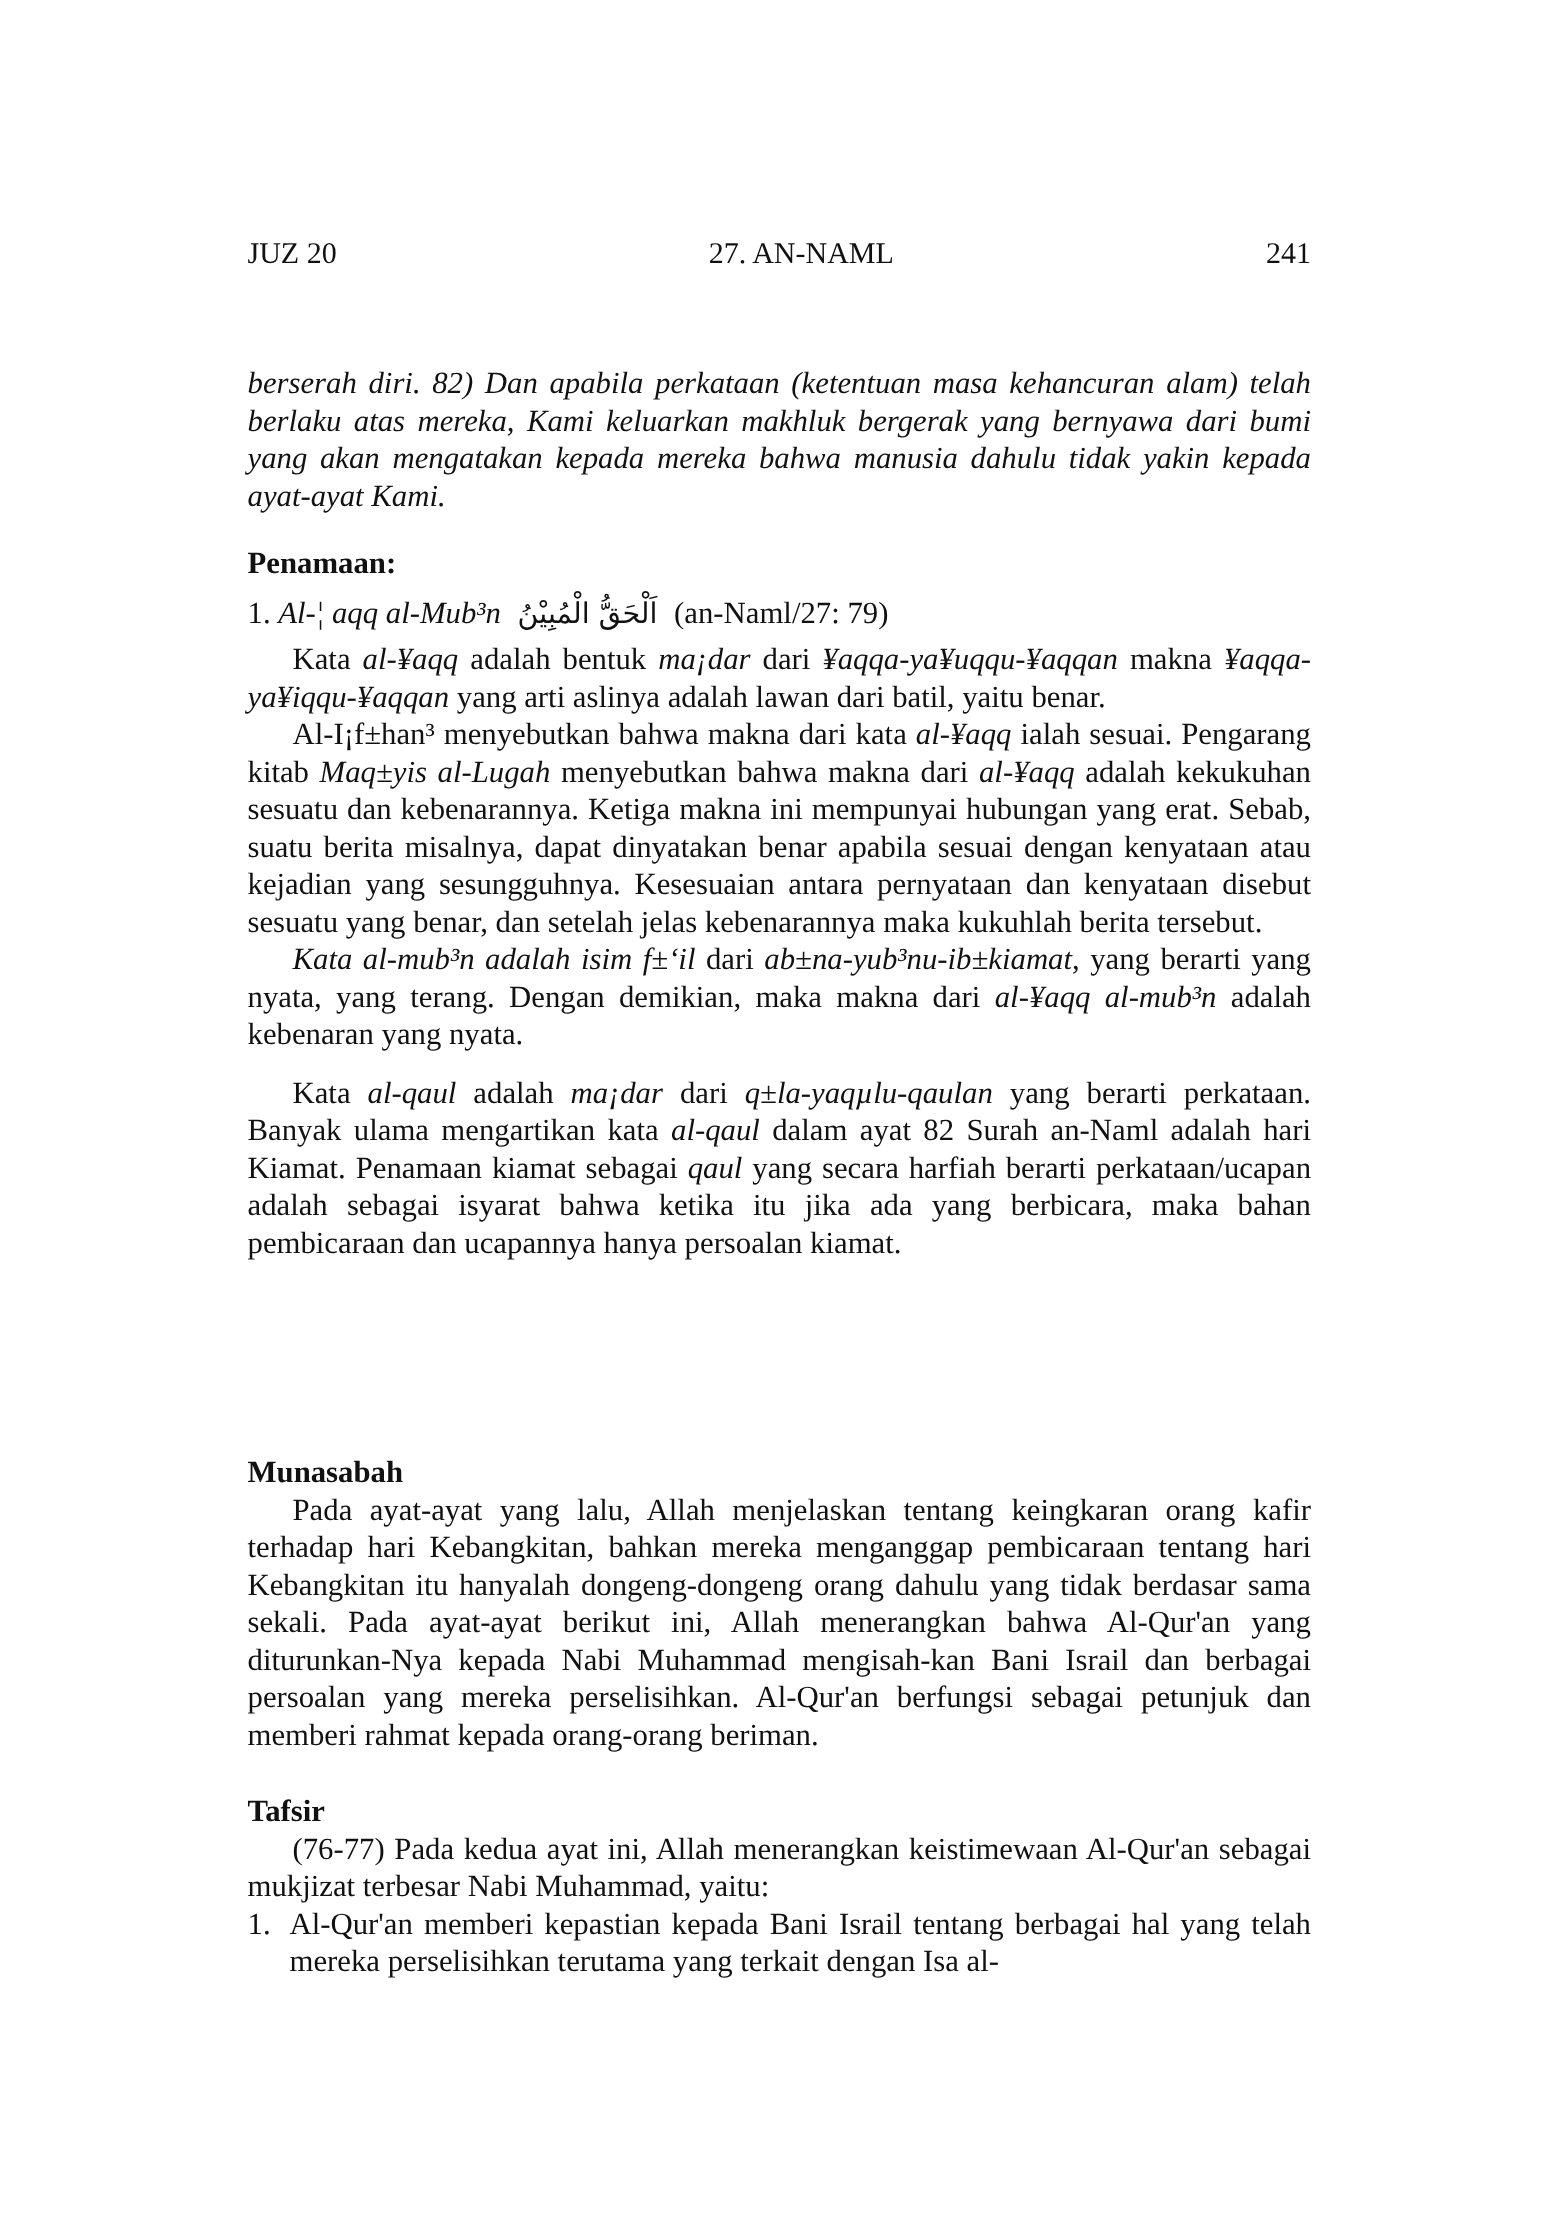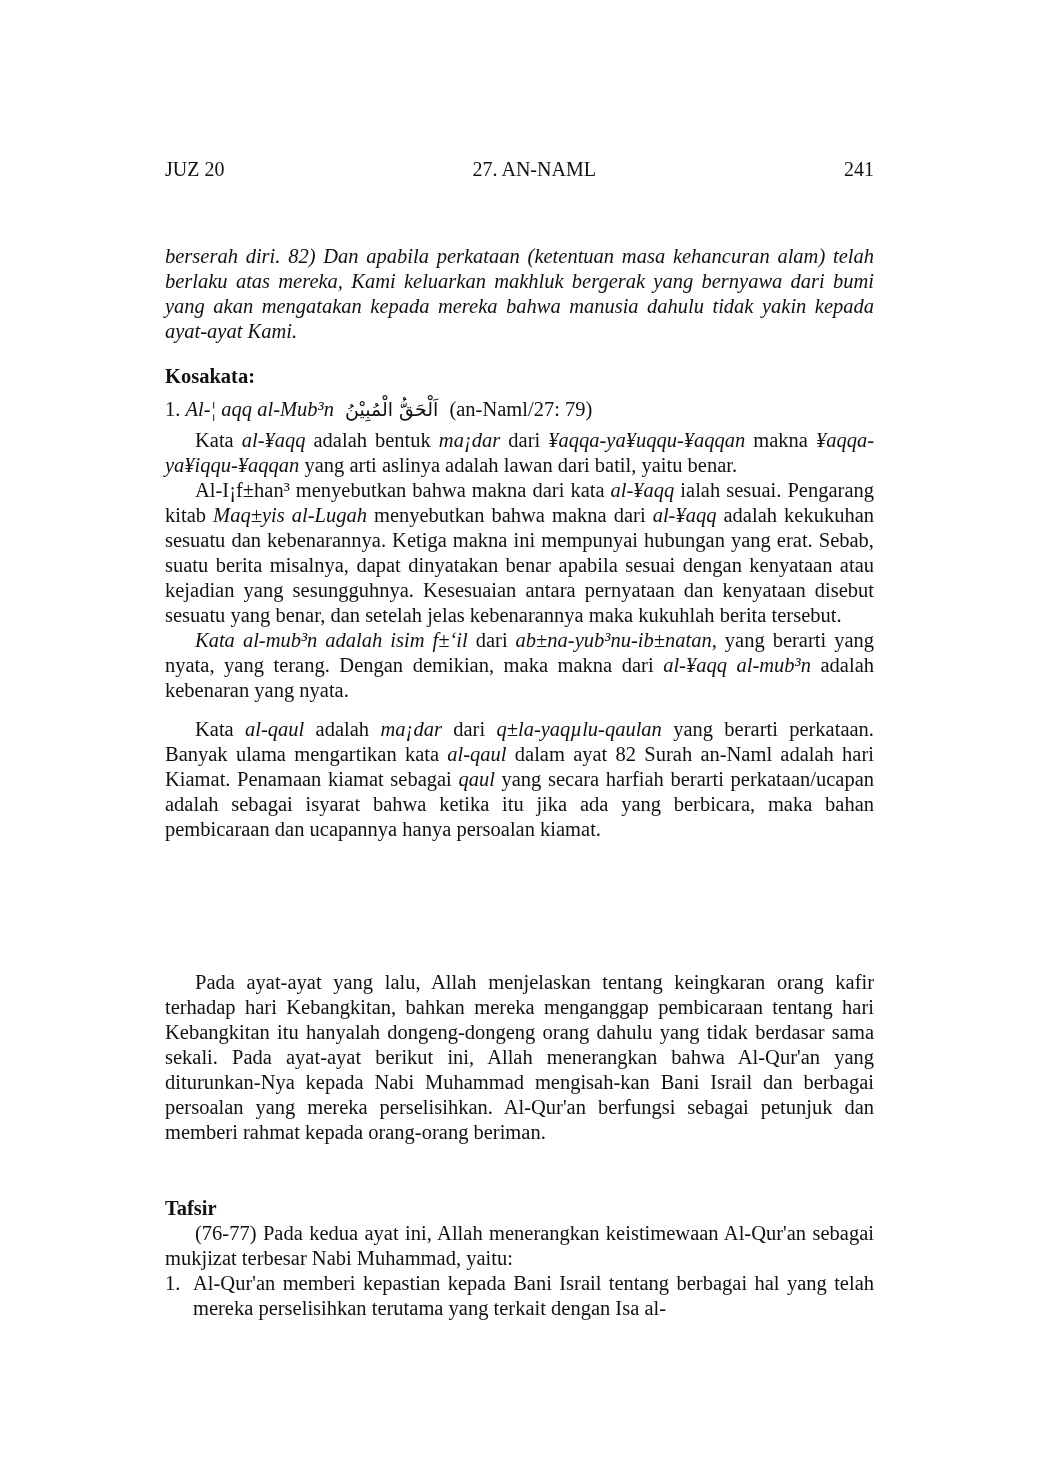--- a/index.html
+++ b/index.html
@@ -31,44 +31,45 @@
   <span>JUZ 20</span>
   <span>27. AN-NAML</span>
   <span>241</span>
 </div>
 
 <div class="block justify it" style="top:244px;">
   <p class="p">berserah diri. 82) Dan apabila perkataan (ketentuan masa kehancuran alam) telah berlaku atas mereka, Kami keluarkan makhluk bergerak yang bernyawa dari bumi yang akan mengatakan kepada mereka bahwa manusia dahulu tidak yakin kepada ayat-ayat Kami.</p>
 </div>
 
 <div class="block" style="top:364px;">
-  <div class="heading">Kosakata:</div>
+  <div class="heading">Penamaan:</div>
 
   <div style="margin-top:8px;">
     <div>
       <span>1.</span>
       <span class="it">Al-¦ aqq al-Mub³n</span>
       <span class="ar">اَلْحَقُّ الْمُبِيْنُ</span>
       <span>(an-Naml/27: 79)</span>
     </div>
     <div style="margin-top:6px;">
       <p class="p justify indent"><span>Kata </span><span class="it">al-¥aqq</span><span> adalah bentuk </span><span class="it">ma¡dar</span><span> dari </span><span class="it">¥aqqa-ya¥uqqu-¥aqqan</span><span> makna </span><span class="it">¥aqqa-ya¥iqqu-¥aqqan</span><span> yang arti aslinya adalah lawan dari batil, yaitu benar.</span></p>
       <p class="p justify indent"><span>Al-I¡f±han³ menyebutkan bahwa makna dari kata </span><span class="it">al-¥aqq</span><span> ialah sesuai. Pengarang kitab </span><span class="it">Maq±yis al-Lugah</span><span> menyebutkan bahwa makna dari </span><span class="it">al-¥aqq</span><span> adalah kekukuhan sesuatu dan kebenarannya. Ketiga makna ini mempunyai hubungan yang erat. Sebab, suatu berita misalnya, dapat dinyatakan benar apabila sesuai dengan kenyataan atau kejadian yang sesungguhnya. Kesesuaian antara pernyataan dan kenyataan disebut sesuatu yang benar, dan setelah jelas kebenarannya maka kukuhlah berita tersebut.</span></p>
-      <p class="p justify indent"><span class="it">Kata al-mub³n adalah isim f±‘il</span><span> dari </span><span class="it">ab±na-yub³nu-ib±natan</span><span>, yang berarti yang nyata, yang terang. Dengan demikian, maka makna dari </span><span class="it">al-¥aqq al-mub³n</span><span> adalah kebenaran yang nyata.</span></p>
+      <p class="p justify indent"><span class="it">Kata al-mub³n adalah isim f±‘il</span><span> dari </span><span class="it">ab±na-yub³nu-ib±kiamat</span><span>, yang berarti yang nyata, yang terang. Dengan demikian, maka makna dari </span><span class="it">al-¥aqq al-mub³n</span><span> adalah kebenaran yang nyata.</span></p>
     </div>
   </div>
 
   <div style="margin-top:14px;">
     <div style="margin-top:6px;">
       <p class="p justify indent"><span>Kata </span><span class="it">al-qaul</span><span> adalah </span><span class="it">ma¡dar</span><span> dari </span><span class="it">q±la-yaqµlu-qaulan</span><span> yang berarti perkataan. Banyak ulama mengartikan kata </span><span class="it">al-qaul</span><span> dalam ayat 82 Surah an-Naml adalah hari Kiamat. Penamaan kiamat sebagai </span><span class="it">qaul</span><span> yang secara harfiah berarti perkataan/ucapan adalah sebagai isyarat bahwa ketika itu jika ada yang berbicara, maka bahan pembicaraan dan ucapannya hanya persoalan kiamat.</span></p>
     </div>
   </div>
 </div>
 
 <div class="block" style="top:970px;">
+  <div class="heading">Munasabah</div>
   <p class="p justify indent">Pada ayat-ayat yang lalu, Allah menjelaskan tentang keingkaran orang kafir terhadap hari Kebangkitan, bahkan mereka menganggap pembicaraan tentang hari Kebangkitan itu hanyalah dongeng-dongeng orang dahulu yang tidak berdasar sama sekali. Pada ayat-ayat berikut ini, Allah menerangkan bahwa Al-Qur'an yang diturunkan-Nya kepada Nabi Muhammad mengisah-kan Bani Israil dan berbagai persoalan yang mereka perselisihkan. Al-Qur'an berfungsi sebagai petunjuk dan memberi rahmat kepada orang-orang beriman.</p>
 </div>
 
 <div class="block" style="top:1196px;">
   <div class="heading">Tafsir</div>
   <p class="p justify indent">(76-77) Pada kedua ayat ini, Allah menerangkan keistimewaan Al-Qur'an sebagai mukjizat terbesar Nabi Muhammad, yaitu:</p>
   <div class="list-item">
     <span class="list-num">1.</span>
     <span class="list-text">Al-Qur'an memberi kepastian kepada Bani Israil tentang berbagai hal yang telah mereka perselisihkan terutama yang terkait dengan Isa al-</span>
   </div>

